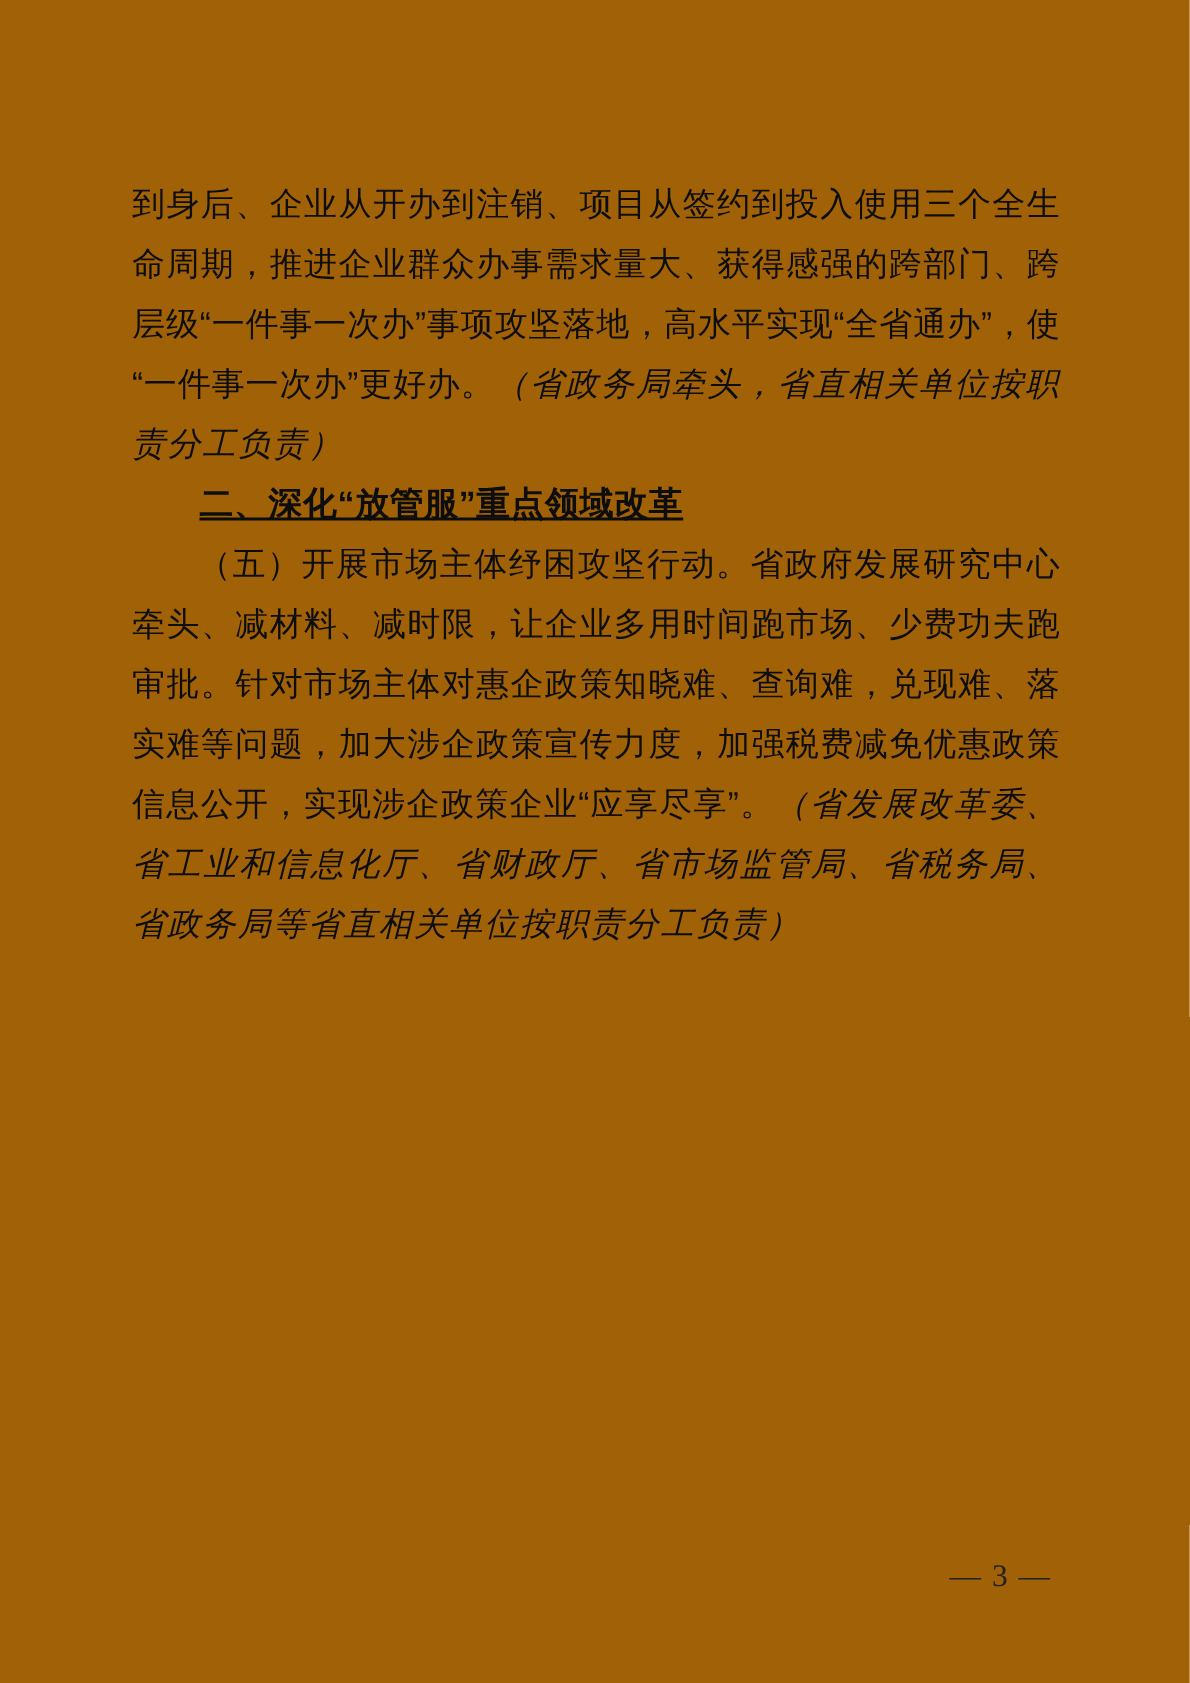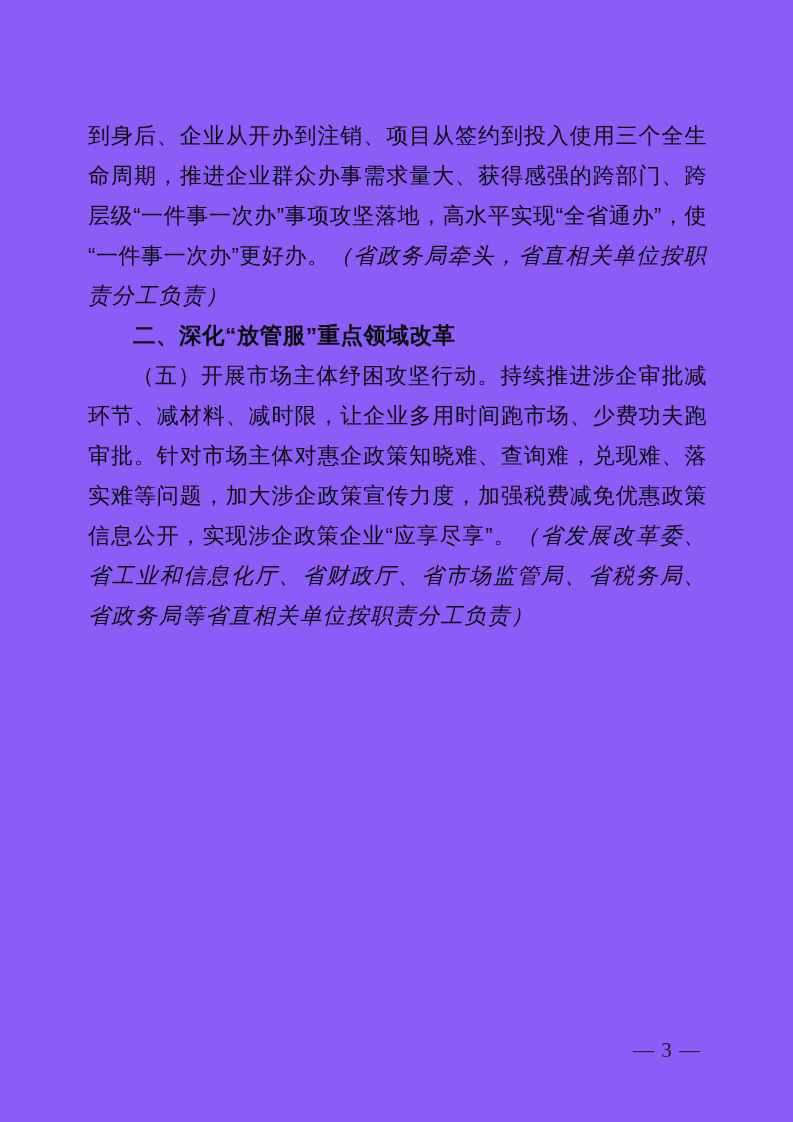--- a/index.html
+++ b/index.html
@@ -11,21 +11,21 @@
     width: 793px;
     height: 1122px;
     position: relative;
     overflow: hidden;
     font-family: "Liberation Sans", sans-serif;
     color: #0d0d0d;
   }
   .page {
     position: absolute;
     inset: 0;
-    background: #8b5cf6;
+    background: #a16207;
   }
   .content {
     position: absolute;
     left: 88px;
     top: 116px;
     width: 619px;
     text-align: justify;
     text-justify: inter-character;
     font-size: 22px;
     line-height: 40px;
@@ -48,20 +48,21 @@
     font-weight: 400;
     letter-spacing: 1.5px;
   }
   .heading {
     margin: 0;
     font-size: 22.5px;
     line-height: 40px;
     font-weight: 700;
     text-indent: 2em;
     font-family: "Liberation Sans", sans-serif;
+    text-decoration: underline;
   }
   .page-number {
     position: absolute;
     top: 1038px;
     right: 92px;
     font-family: "Liberation Serif", serif;
     font-size: 21px;
     color: #222222;
     letter-spacing: 1px;
     white-space: pre;
@@ -72,18 +73,18 @@
 
 <main class="page">
   <section class="content">
 
     <p class="para no-indent"><span class="body-text">到身后、企业从开办到注销、项目从签约到投入使用三个全生命周期，推进企业群众办事需求量大、获得感强的跨部门、跨层级“一件事一次办”事项攻坚落地，高水平实现“全省通办”，使“一件事一次办”更好办。</span><span class="kai">（省政务局牵头，省直相关单位按职责分工负责）</span></p>
 
 
 
     <h2 class="heading">二、深化“放管服”重点领域改革</h2>
 
-    <p class="para"><span class="body-text">（五）开展市场主体纾困攻坚行动。持续推进涉企审批减环节、减材料、减时限，让企业多用时间跑市场、少费功夫跑审批。针对市场主体对惠企政策知晓难、查询难，兑现难、落实难等问题，加大涉企政策宣传力度，加强税费减免优惠政策信息公开，实现涉企政策企业“应享尽享”。</span><span class="kai">（省发展改革委、省工业和信息化厅、省财政厅、省市场监管局、省税务局、省政务局等省直相关单位按职责分工负责）</span></p>
+    <p class="para"><span class="body-text">（五）开展市场主体纾困攻坚行动。省政府发展研究中心牵头、减材料、减时限，让企业多用时间跑市场、少费功夫跑审批。针对市场主体对惠企政策知晓难、查询难，兑现难、落实难等问题，加大涉企政策宣传力度，加强税费减免优惠政策信息公开，实现涉企政策企业“应享尽享”。</span><span class="kai">（省发展改革委、省工业和信息化厅、省财政厅、省市场监管局、省税务局、省政务局等省直相关单位按职责分工负责）</span></p>
 
   </section>
 
   <div class="page-number">— 3 —</div>
 </main>
 
 </body></html>

